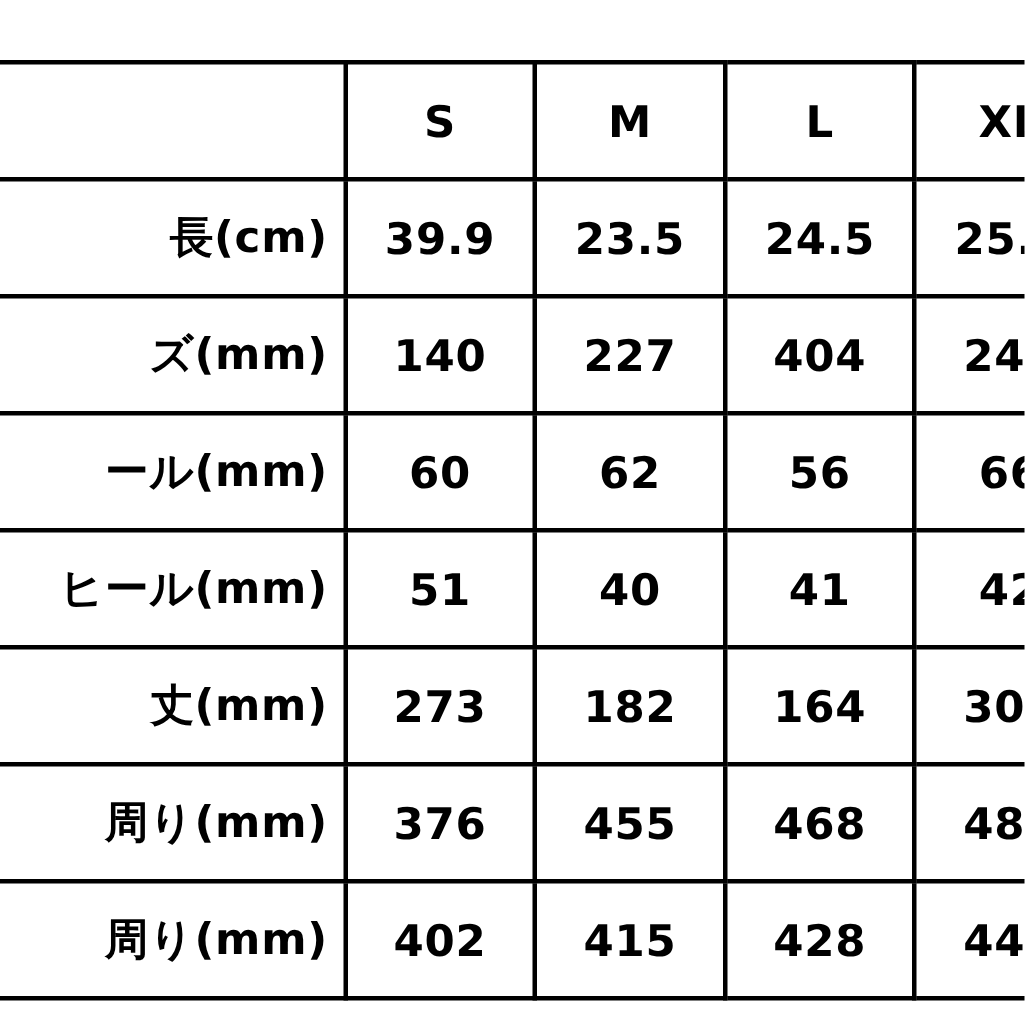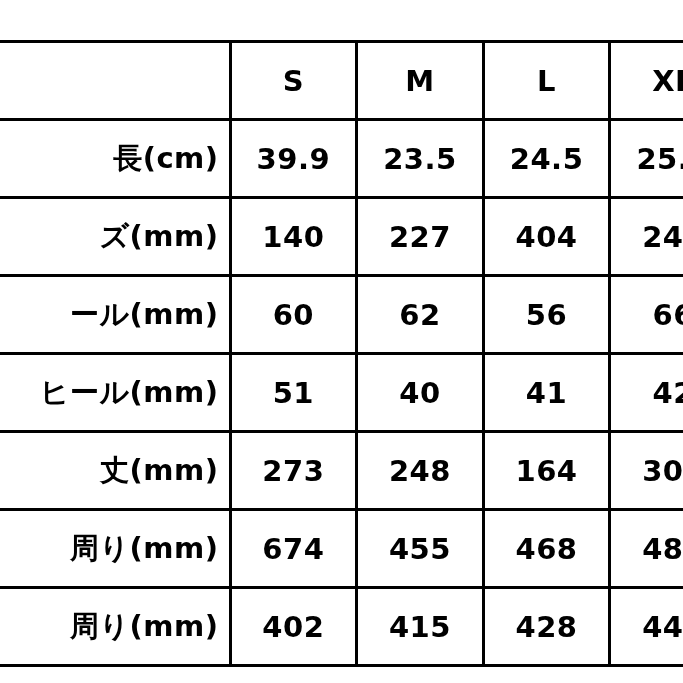--- a/index.html
+++ b/index.html
@@ -107,28 +107,28 @@
           <td class="label">ヒール(mm)</td>
           <td>51</td>
           <td>40</td>
           <td>41</td>
           <td>42</td>
         </tr>
 
         <tr>
           <td class="label">丈(mm)</td>
           <td>273</td>
-          <td>248</td>
+          <td>182</td>
           <td>164</td>
           <td>300</td>
         </tr>
 
         <tr>
           <td class="label">周り(mm)</td>
-          <td>674</td>
+          <td>376</td>
           <td>455</td>
           <td>468</td>
           <td>481</td>
         </tr>
 
         <tr>
           <td class="label">周り(mm)</td>
           <td>402</td>
           <td>415</td>
           <td>428</td>

